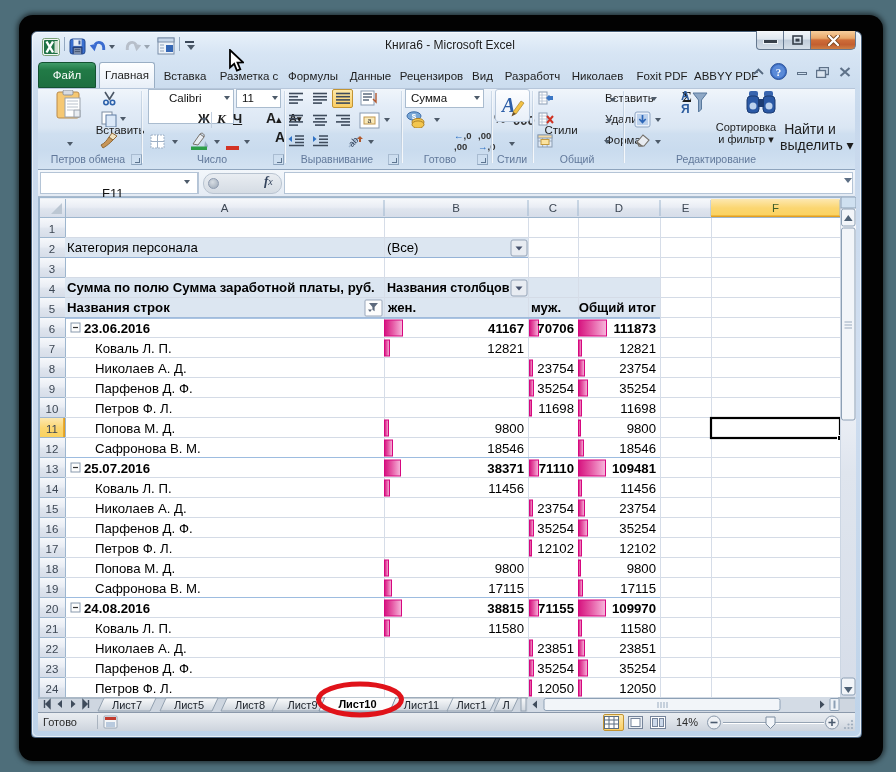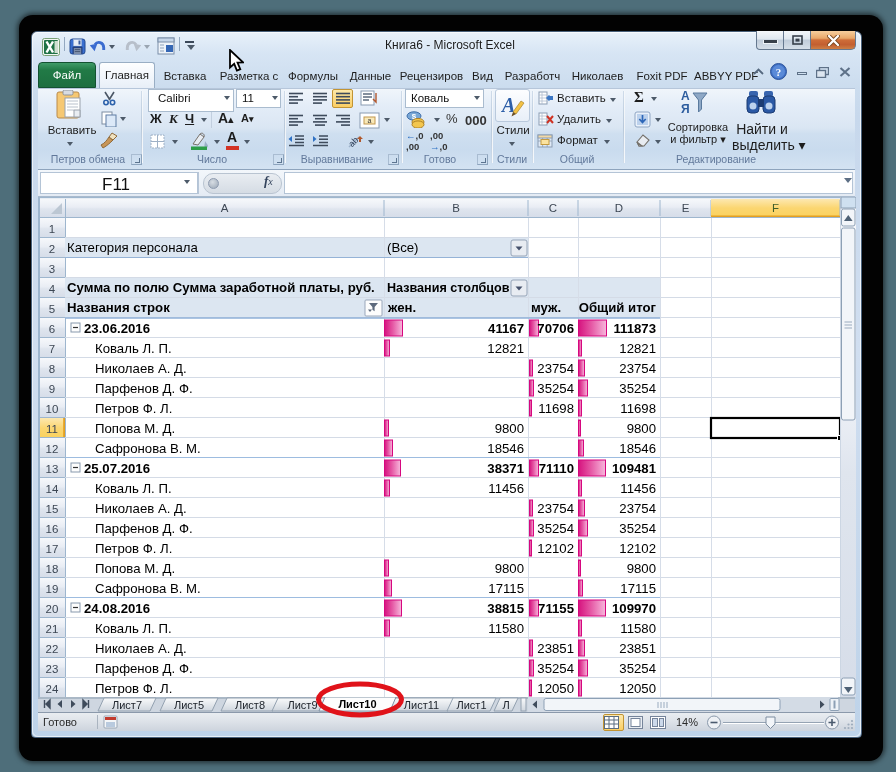--- a/index.html
+++ b/index.html
@@ -37,21 +37,21 @@
 #ribbon{left:38px;top:88px;width:817px;height:82px;
  background:linear-gradient(180deg,#f0f5fb 0%,#e4edf8 20%,#dae6f3 48%,#cfdff0 55%,#c9dbEE 75%,#d4e3f2 100%);
  border-top:1px solid #b6c6da;box-sizing:border-box;}
 #ribbon-bot{left:38px;top:169px;width:817px;height:1px;background:#8ea4bd;}
 .rgroup-label{position:absolute;top:64px;height:14px;line-height:14px;font-size:10.5px;color:#61789a;text-align:center;}
 .gsep{position:absolute;top:3px;width:1px;height:72px;background:linear-gradient(180deg,#cfdcea,#b9c9db 50%,#cfdcea);
  border-right:1px solid rgba(255,255,255,.8);}
 .launcher{position:absolute;top:66px;width:11px;height:11px;border:1px solid #8da4bd;border-top-color:#a9bcd1;border-left-color:#a9bcd1;box-sizing:border-box;}
 .launcher:after{content:"";position:absolute;right:1px;bottom:1px;width:4px;height:4px;border-right:1.5px solid #5c748f;border-bottom:1.5px solid #5c748f;}
 .ricon{position:absolute;}
-.rtext{position:absolute;font-size:11.5px;color:#1d1d1d;white-space:nowrap;}
+.rtext{position:absolute;font-size:11.5px;color:#1d1d1d;white-space:nowrap;margin-left:48px;}
 .combo{position:absolute;background:#fff;border:1px solid #aabccf;box-sizing:border-box;font-size:11.5px;color:#111;}
 .dda{width:0;height:0;border-left:3px solid transparent;border-right:3px solid transparent;border-top:4px solid #4d5a69;position:absolute;}
 
 #fbar{left:38px;top:170px;width:817px;height:27px;background:linear-gradient(180deg,#f3f7fb,#e4ebf4);border-bottom:1px solid #a9bacd;box-sizing:border-box;}
 #namebox{position:absolute;left:2px;top:2px;width:158px;height:22px;background:#fff;border:1px solid #b4c4d6;box-sizing:border-box;}
 #fxpill{position:absolute;left:165px;top:3px;width:79px;height:21px;background:linear-gradient(180deg,#e9edf2,#d5dce4);border:1px solid #b9c4d1;border-radius:10px;box-sizing:border-box;}
 #finput{position:absolute;left:246px;top:2px;width:569px;height:22px;background:#fff;border:1px solid #b4c4d6;box-sizing:border-box;}
 
 #sheetbar{left:38px;top:697px;width:817px;height:15px;background:linear-gradient(180deg,#eef1f5,#d5dbe3);overflow:hidden;}
 #statusbar{left:38px;top:712px;width:817px;height:19px;background:linear-gradient(180deg,#e9edf1 0%,#dfe4ea 40%,#cdd4dd 100%);border-top:1px solid #8b99ab;box-sizing:border-box;}
@@ -162,21 +162,21 @@
  <rect x="1" y="1" width="10" height="12" fill="#fff" stroke="#7e8globe"></rect>
  <rect x="1" y="1" width="10" height="12" fill="#fff" stroke="#7e8ea2"></rect>
  <rect x="5" y="4" width="10" height="12" fill="#dce9f8" stroke="#5f7ca3"></rect>
 </svg>
 <div class="dda" style="left:82px;top:29px"></div>
 <svg class="ricon" style="left:62px;top:44px" width="18" height="17" viewBox="0 0 18 17">
  <path d="M1 13 C5 11 7 8 9 5 L13 8 C10 11 8 13 3 16 Z" fill="#c89556" stroke="#8f6a3a"></path>
  <path d="M9 5 L12 1 L17 4 L13 8 Z" fill="#f0e2c0" stroke="#8f6a3a"></path>
 </svg>
 <div class="gsep" style="left:103px"></div>
-<div class="combo" style="left:110px;top:1px;width:86px;height:23px;line-height:17px;padding-left:9px">Calibri</div>
+<div class="combo" style="left:110px;top:1px;width:86px;height:35px;line-height:17px;padding-left:20px">Calibri</div>
 <div class="dda" style="left:186px;top:8px"></div>
 <div class="combo" style="left:198px;top:1px;width:45px;height:19px;line-height:17px;padding-left:5px">11</div>
 <div class="dda" style="left:234px;top:8px"></div>
 <div class="rtext" style="left:112px;top:23px;font-weight:bold;font-size:13px">Ж</div>
 <div class="rtext" style="left:131px;top:23px;font-style:italic;font-weight:bold;font-size:13px;font-family:'Liberation Serif',serif">К</div>
 <div class="rtext" style="left:147px;top:23px;font-weight:bold;font-size:13px;text-decoration:underline">Ч</div>
 <div class="dda" style="left:163px;top:30px"></div>
 <div style="position:absolute;left:173px;top:24px;width:1px;height:16px;background:#c2cfdf"></div>
 <div class="rtext" style="left:180px;top:22px;font-size:14px;font-weight:bold">A<span style="font-size:10px">▴</span></div>
 <div class="rtext" style="left:203px;top:24px;font-size:11px;font-weight:bold">A<span style="font-size:9px">▾</span></div>
@@ -253,21 +253,21 @@
  <path d="M8 2 h9 M8 5.2 h9 M8 8.4 h9 M2 11.6 h15" stroke="#3e4b5c" stroke-width="1.5"></path>
  <path d="M2 2 L5.5 5 L2 8 Z" fill="#2f71c4"></path>
 </svg>
       <svg class="ricon" style="left:308px;top:44px" width="20" height="18" viewBox="0 0 20 18">
  <path d="M3 15 L13 5" stroke="#9db2ca" stroke-width="1.4"></path>
  <text x="4" y="13" font-size="9" fill="#30405a" transform="rotate(-45 8 12)">ab</text>
  <path d="M14 4 l3 3 -2 0 0 3 -2 0 0 -3 -2 0z" fill="#b0582c"></path>
 </svg>
       <div class="dda" style="left:330px;top:52px"></div>
       <div class="gsep" style="left:363px"></div>
-<div class="combo" style="left:367px;top:1px;width:79px;height:19px;line-height:17px;padding-left:5px">Коваль</div>
+<div class="combo" style="left:367px;top:1px;width:79px;height:19px;line-height:17px;padding-left:5px">Сумма</div>
 <div class="dda" style="left:436px;top:8px"></div>
 <svg class="ricon" style="left:368px;top:23px" width="22" height="17" viewBox="0 0 22 17">
  <ellipse cx="8" cy="5" rx="7" ry="4.2" fill="#79a7d6" stroke="#3c6ca8"></ellipse>
  <text x="8" y="8" font-size="8" text-anchor="middle" fill="#fff" font-weight="bold">$</text>
  <ellipse cx="12" cy="11" rx="6" ry="3.6" fill="#f3c64e" stroke="#ad8024"></ellipse>
  <ellipse cx="12" cy="13.5" rx="6" ry="3.6" fill="#f3c64e" stroke="#ad8024"></ellipse>
 </svg>
 <div class="dda" style="left:396px;top:30px"></div>
 <div class="rtext" style="left:408px;top:23px;font-size:13px;color:#333">%</div>
 <div class="rtext" style="left:427px;top:25px;font-size:13px;font-weight:bold;color:#333">000</div>
@@ -345,21 +345,21 @@
       <div class="launcher" style="left:350px"></div>
       <div class="rgroup-label" style="left:377px;width:50px">Готово</div>
       <div class="launcher" style="left:439px"></div>
       <div class="rgroup-label" style="left:454px;width:40px">Стили</div>
       <div class="rgroup-label" style="left:509px;width:60px">Общий</div>
       <div class="rgroup-label" style="left:623px;width:110px">Редактирование</div>
     </div>
     <div id="ribbon-bot" class="abs"></div>
 <div id="fbar" class="abs">
  <div id="namebox"></div>
- <div class="sbtext" style="left:64px;top:5px;font-size:17px;color:#111">F11</div>
+ <div class="sbtext" style="left:64px;top:16px;font-size:13px;color:#111">F11</div>
  <div class="dda" style="left:146px;top:10px"></div>
  <div style="position:absolute;left:160px;top:2px;width:1px;height:22px;background:#b7c6d8"></div>
  <div id="fxpill"></div>
  <circle></circle>
  <div style="position:absolute;left:170px;top:8px;width:9px;height:9px;border-radius:50%;background:radial-gradient(circle at 40% 35%,#d7dde4,#9aa7b5);border:1px solid #8e9bb0"></div>
  <div style="position:absolute;left:226px;top:3px;font-size:13px;font-style:italic;font-family:'Liberation Serif',serif;color:#33435c"><b>f</b><span style="font-size:10px">x</span></div>
  <div id="finput"></div>
  <div style="position:absolute;left:806px;top:8px;width:0;height:0;border-left:4px solid transparent;border-right:4px solid transparent;border-top:5px solid #5d6f85"></div>
 </div>
 <svg class="abs" style="left:38px;top:197px" width="818" height="500" viewBox="0 0 818 500" font-family="Liberation Sans, sans-serif">

